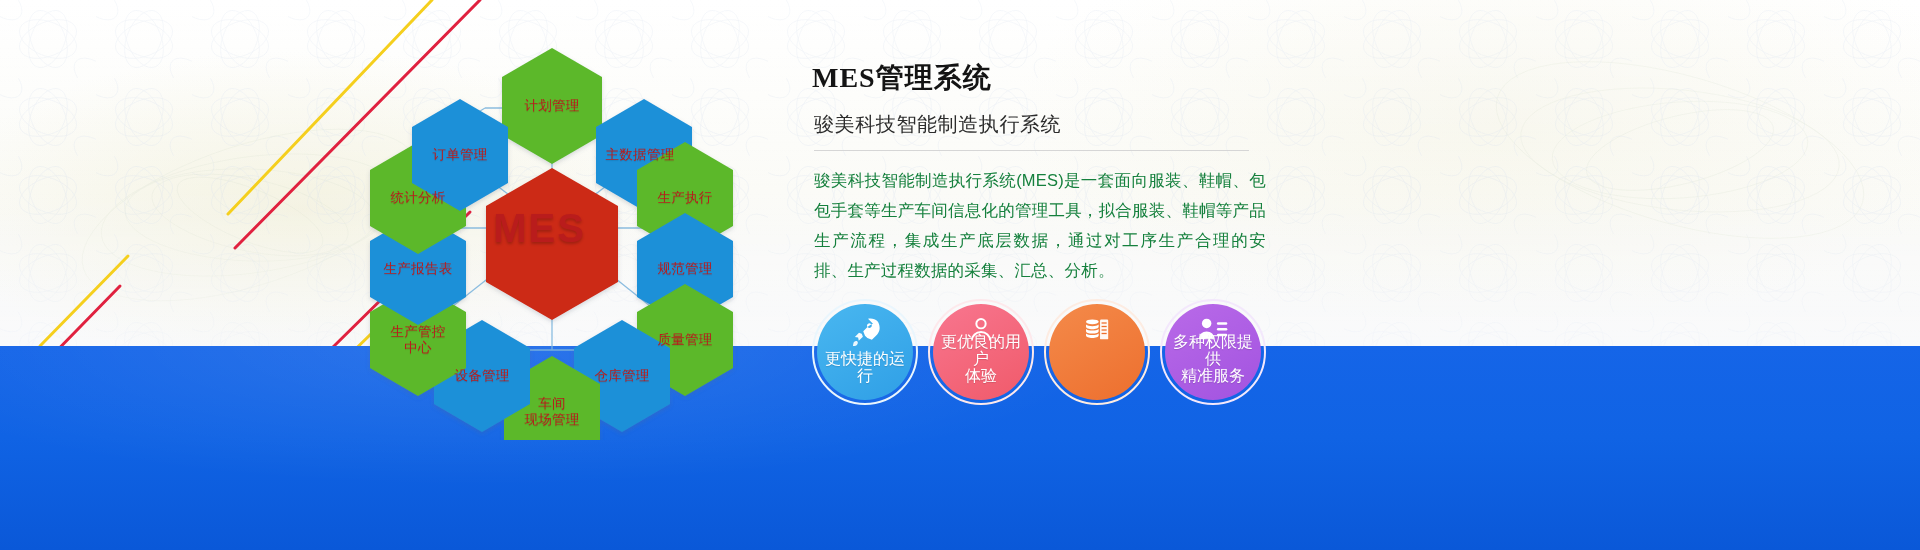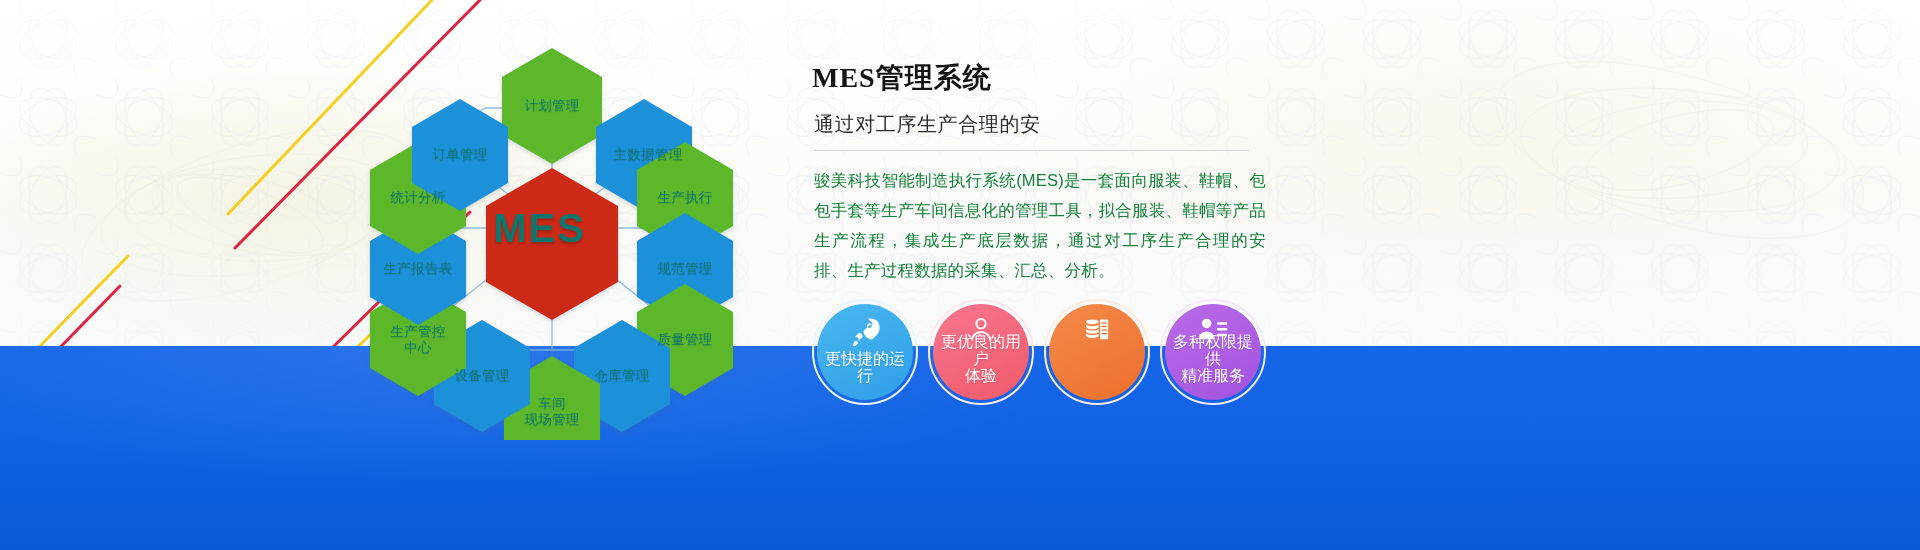--- a/index.html
+++ b/index.html
@@ -31,21 +31,21 @@
     background:radial-gradient(ellipse 900px 200px at 480px 0px, rgba(255,255,255,.10), rgba(255,255,255,0) 70%);
   }
 
   
   .diag{position:absolute;transform-origin:0 0;}
 
   
   #hexwrap{position:absolute;left:330px;top:20px;width:440px;height:420px;}
   .hexsvg{position:absolute;left:0;top:0;}
   .hexlabel{
-    position:absolute;color:#0f766e;font-size:13.5px;line-height:16px;
+    position:absolute;color:#b91c1c;font-size:13.5px;line-height:16px;
     text-align:center;letter-spacing:.3px;pointer-events:none;
     text-shadow:0 1px 1px rgba(0,0,0,.12);
   }
   .hexlabel.core{
     font-size:40px;font-weight:bold;letter-spacing:2px;
     font-family:"Liberation Sans","DejaVu Sans",sans-serif;
     text-shadow:0 2px 3px rgba(0,0,0,.22);
   }
 
   
@@ -199,39 +199,39 @@
 
         <polygon points="88,122 136,150 136,206 88,234 40,206 40,150" fill="#5cb82b"></polygon>
 
         <polygon points="130,79 178,107 178,163 130,191 82,163 82,107" fill="#1e90d8"></polygon>
 
         <polygon points="222,148 288,186 288,262 222,300 156,262 156,186" fill="#cc2b12"></polygon>
       </g>
     </svg>
 
     <div class="hexlabel" style="left:172px;top:78px;width:100px;">计划管理</div>
-    <div class="hexlabel" style="left:268px;top:127px;width:100px;">主数据管理</div>
+    <div class="hexlabel" style="left:260px;top:127px;width:100px;">主数据管理</div>
     <div class="hexlabel" style="left:305px;top:170px;width:100px;">生产执行</div>
     <div class="hexlabel" style="left:305px;top:241px;width:100px;">规范管理</div>
     <div class="hexlabel" style="left:305px;top:312px;width:100px;">质量管理</div>
     <div class="hexlabel" style="left:242px;top:348px;width:100px;">仓库管理</div>
     <div class="hexlabel" style="left:172px;top:376px;width:100px;white-space:pre-line;"><span>车间
 现场管理</span></div>
     <div class="hexlabel" style="left:102px;top:348px;width:100px;text-align:center;">设备管理</div>
     <div class="hexlabel" style="left:38px;top:304px;width:100px;white-space:pre-line;"><span>生产管控
 中心</span></div>
     <div class="hexlabel" style="left:38px;top:241px;width:100px;">生产报告表</div>
     <div class="hexlabel" style="left:38px;top:170px;width:100px;text-align:center;">统计分析</div>
     <div class="hexlabel" style="left:80px;top:127px;width:100px;">订单管理</div>
     <div class="hexlabel core" style="left:156px;top:200px;width:107px;">MES</div>
   </div>
 
   <div id="right">
     <h1 class="title">MES管理系统</h1>
-    <div class="subtitle">通过对工序生产合理的安</div>
+    <div class="subtitle">骏美科技智能制造执行系统</div>
     <div class="rule"></div>
     <p class="para">骏美科技智能制造执行系统(MES)是一套面向服装、鞋帽、包包手套等生产车间信息化的管理工具，拟合服装、鞋帽等产品生产流程，集成生产底层数据，通过对工序生产合理的安 排、生产过程数据的采集、汇总、分析。</p>
   </div>
 
   <div id="badges">
 
     <div class="badge b1">
       <span class="ring"></span>
       <span class="ico">
         <svg width="30" height="30" viewBox="0 0 24 24" fill="#fff">

